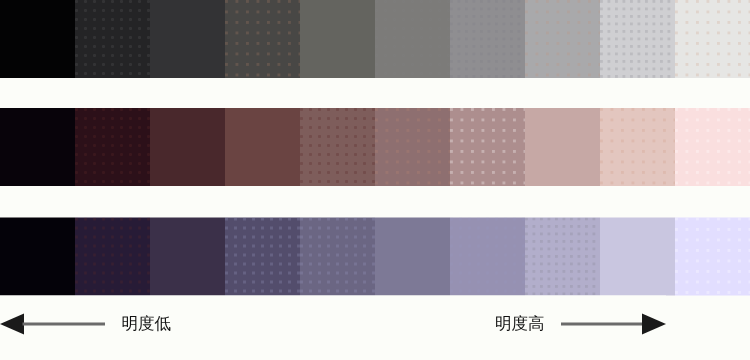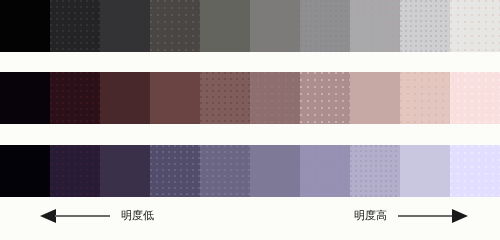--- a/index.html
+++ b/index.html
@@ -72,32 +72,31 @@
   .tex-none { background-image: none; }
 
   
   #legend {
     position: absolute;
     left: 0;
     top: 197px;
     width: 444px;
     height: 37px;
     background: #fcfdf9;
-    margin-left: 40px;
   }
   .legend-group {
     position: absolute;
     top: 0;
     height: 37px;
     display: flex;
     flex-direction: row;
     align-items: center;
   }
   #legend-left  { left: 0px;  }
-  #legend-right { right: 16px; }
+  #legend-right { right: 0px; }
 
   .legend-label {
     font-size: 11px;
     line-height: 13px;
     color: #111111;
     white-space: nowrap;
     letter-spacing: 0px;
   }
   #legend-left  .legend-label { margin-left: 11px; }
   #legend-right .legend-label { margin-right: 11px; }

